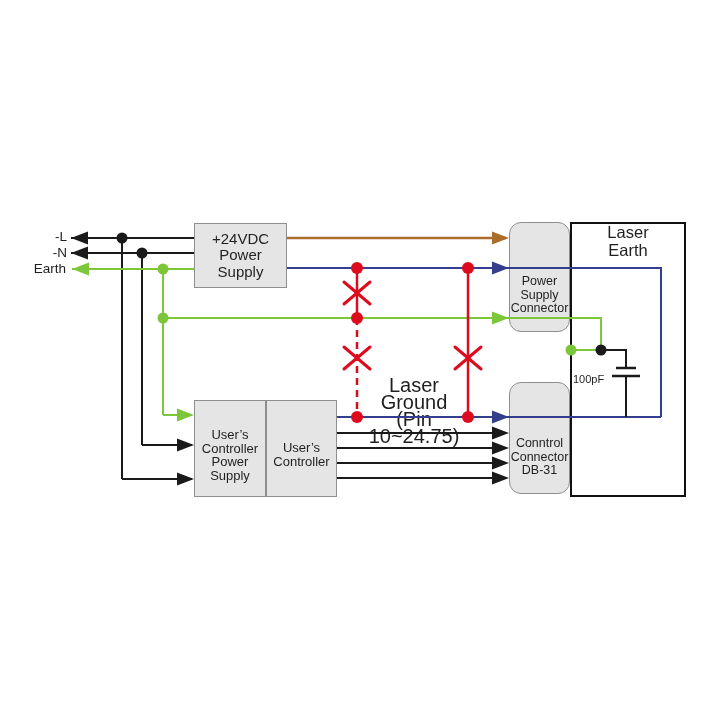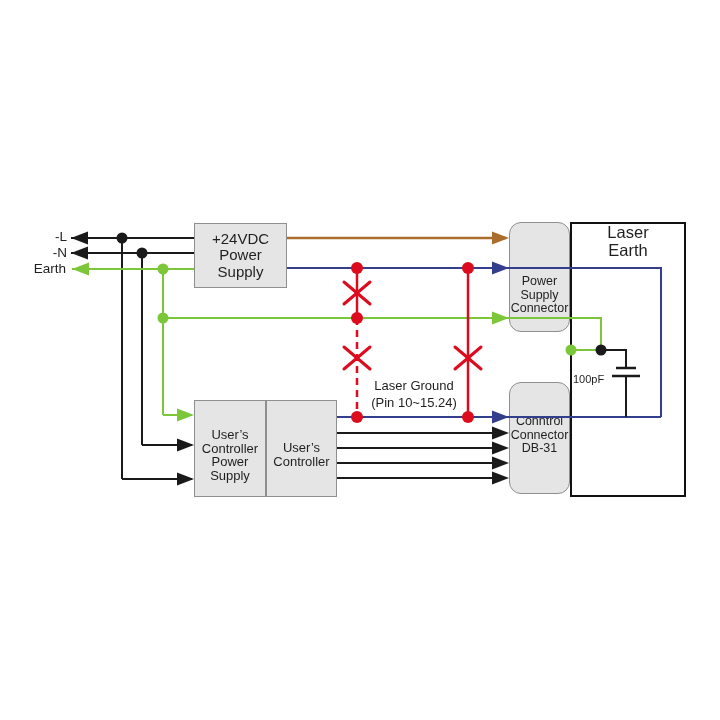--- a/index.html
+++ b/index.html
@@ -17,31 +17,31 @@
     border:1.5px solid var(--box-border,#8f8f8f);
     box-sizing:border-box;
     display:flex; flex-direction:column; align-items:center;
     text-align:center; line-height:1.08;
   }
   .box div { white-space:nowrap; }
   .psu-box   { left:194px; top:223px; width:93px;  height:65px;  justify-content:center; font-size:15px; line-height:16.5px; }
   .ucps-box  { left:194px; top:400px; width:72px;  height:97px;  justify-content:center; padding-top:13px; font-size:13px; line-height:13.5px; }
   .uc-box    { left:266px; top:400px; width:71px;  height:97px;  justify-content:center; padding-top:13px; font-size:13px; line-height:14px; }
   .psc-box   { left:509px; top:222px; width:61px;  height:110px; border-radius:12px; padding-top:52px; font-size:12.5px; line-height:13.5px; }
-  .cc-box    { left:509px; top:382px; width:61px;  height:112px; border-radius:12px; padding-top:32px; font-size:12.5px; line-height:13.5px; }
+  .cc-box    { left:509px; top:382px; width:61px;  height:112px; border-radius:12px; padding-top:54px; font-size:12.5px; line-height:13.5px; }
   .lm-box    { left:570px; top:222px; width:116px; height:275px; border:2.5px solid var(--module-border,#111); font-size:16.5px; line-height:17.5px; background:transparent; }
   .lbl { position:absolute; }
   .term-lbl { width:40px; text-align:right; font-size:13.5px; line-height:15px; }
   .lbl-l     { left:27px;  top:229px; }
   .lbl-n     { left:27px;  top:244.5px; }
   .lbl-earth { left:26px;  top:261px; }
   .cable-lbl { width:220px; text-align:center; font-size:15.5px; line-height:16px; }
   .lbl-brown  { left:287px; top:217px; }
   .lbl-return { left:283px; top:246px; }
-  .lbl-ground { left:354px; top:377px; width:120px; text-align:center; font-size:13px; line-height:17px; }
+  .lbl-ground { left:354px; top:377px; width:120px; text-align:center; font-size:20px; line-height:17px; }
   .lbl-cap    { left:573px; top:371px; font-size:11px; line-height:16px; }
   svg.wires { position:absolute; left:0; top:0; pointer-events:none; }
   .s-black { stroke:var(--wire-black,#1a1a1a); }
   .s-green { stroke:var(--wire-green,#7cc63a); }
   .s-blue  { stroke:var(--wire-blue,#333e8c); }
   .s-brown { stroke:var(--wire-brown,#ab6d2b); }
   .s-red   { stroke:var(--wire-red,#dc0c1e); }
   .f-black { fill:var(--wire-black,#1a1a1a); }
   .f-green { fill:var(--wire-green,#7cc63a); }
   .f-blue  { fill:var(--wire-blue,#333e8c); }
@@ -92,21 +92,21 @@
     <div>Earth</div>
   </div>
 
   <div class="lbl term-lbl lbl-l">-L</div>
   <div class="lbl term-lbl lbl-n">-N</div>
   <div class="lbl term-lbl lbl-earth">Earth</div>
 
 
   <div class="lbl lbl-ground">
     <div>Laser Ground</div>
-    <div>(Pin 10~15.24)</div>
+    <div>(Pin 10~24.75)</div>
   </div>
 
   <div class="lbl lbl-cap">100pF</div>
 
   <svg class="wires" width="720" height="720" viewBox="0 0 720 720">
 
     <g>
       <path class="s-black w2" d="M71,238 H194 M122,238 V479 M122,479 H192"></path>
       <polygon class="f-black" points="71,238 88,231.5 88,244.5"></polygon>
       <polygon class="f-black" points="194,479 177,472.5 177,485.5"></polygon>

